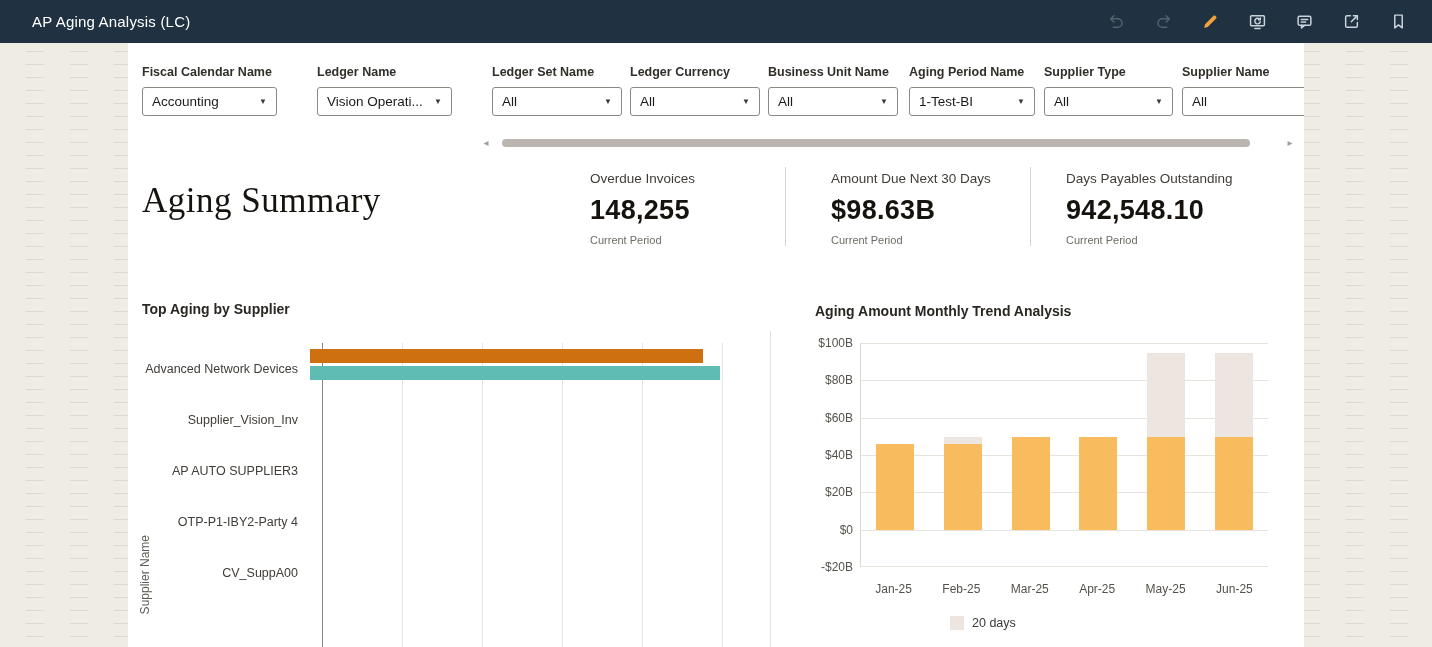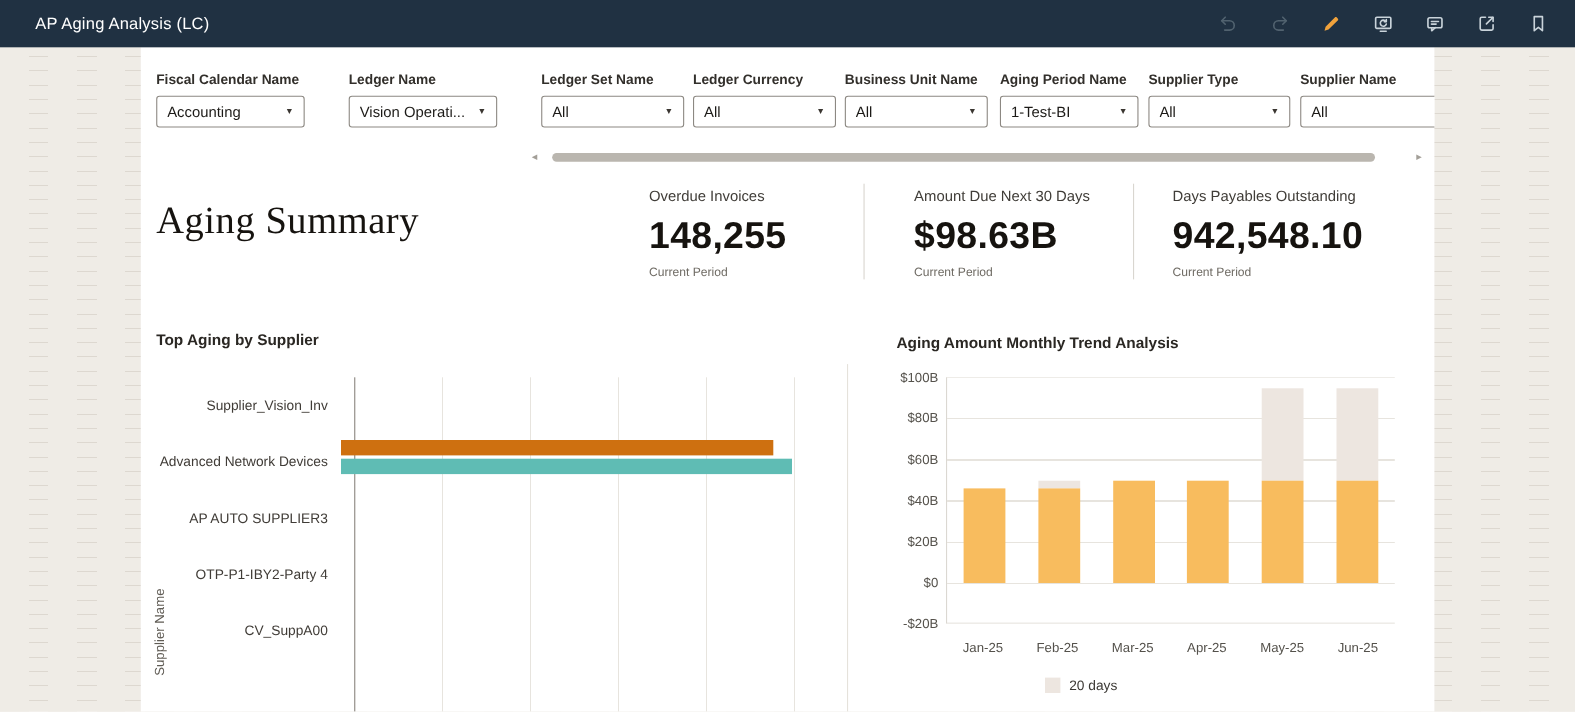--- a/index.html
+++ b/index.html
@@ -37,21 +37,21 @@
   .fthumb { position:absolute; left:10px; top:3px; width:748px; height:8px; border-radius:4px; background:#bab6af; cursor:grab; }
   
   .summary-title { position:absolute; left:14px; top:138px; font-family:"Liberation Serif",serif;
     font-weight:500; font-size:35px; color:#16130f; letter-spacing:.5px; }
   .kpis { position:absolute; left:462px; top:124px; right:0; display:flex; }
   .kpi { padding-top:4px; }
   .kpi:nth-child(1){ width:195px; }
   .kpi:nth-child(2){ width:245px; padding-left:45px; border-left:1px solid #d9d6d0; }
   .kpi:nth-child(3){ flex:1; padding-left:35px; border-left:1px solid #d9d6d0; }
   .kpi-label { font-size:13.5px; color:#403d38; white-space:nowrap; }
-  .kpi-value { margin-top:9px; font-size:34px; font-weight:bold; color:#16130f; letter-spacing:.3px; }
+  .kpi-value { margin-top:9px; font-size:27px; font-weight:bold; color:#16130f; letter-spacing:.3px; }
   .kpi-period { margin-top:8px; font-size:11px; color:#6f6b64; }
   
   .chart-left { position:absolute; left:0; top:252px; width:642px; bottom:0; }
   .chart-title { font-size:14px; font-weight:bold; color:#2a2723; }
   .chart-left .chart-title { position:absolute; left:14px; top:6px; }
   .srows { position:absolute; left:0; top:48px; right:0; z-index:2; }
   .srow { height:51px; display:flex; }
   .srow-label { width:182px; text-align:right; padding-right:12px; font-size:12.5px; color:#403c37; align-self:center; white-space:nowrap; }
   .srow-bars { flex:1; padding-top:6px; }
   .hbar { height:14px; margin-bottom:3px; }
@@ -220,29 +220,29 @@
           <div class="kpi-value">942,548.10</div>
           <div class="kpi-period">Current Period</div>
         </div>
       </div>
 
     <div class="chart-left">
       <h2 class="chart-title">Top Aging by Supplier</h2>
       <div class="sgrid"></div>
       <div class="srows">
           <div class="srow">
-            <div class="srow-label">Supplier_Vision_Inv</div>
-            <div class="srow-bars"></div>
-          </div>
-          <div class="srow">
             <div class="srow-label">Advanced Network Devices</div>
             <div class="srow-bars">
               <div class="hbar" style="width: 85.4545%; background: rgb(206, 112, 16);"></div>
               <div class="hbar" style="width: 89.0909%; background: rgb(95, 188, 180);"></div>
             </div>
+          </div>
+          <div class="srow">
+            <div class="srow-label">Supplier_Vision_Inv</div>
+            <div class="srow-bars"></div>
           </div>
           <div class="srow">
             <div class="srow-label">AP AUTO SUPPLIER3</div>
             <div class="srow-bars"></div>
           </div>
           <div class="srow">
             <div class="srow-label">OTP-P1-IBY2-Party 4</div>
             <div class="srow-bars"></div>
           </div>
           <div class="srow">

